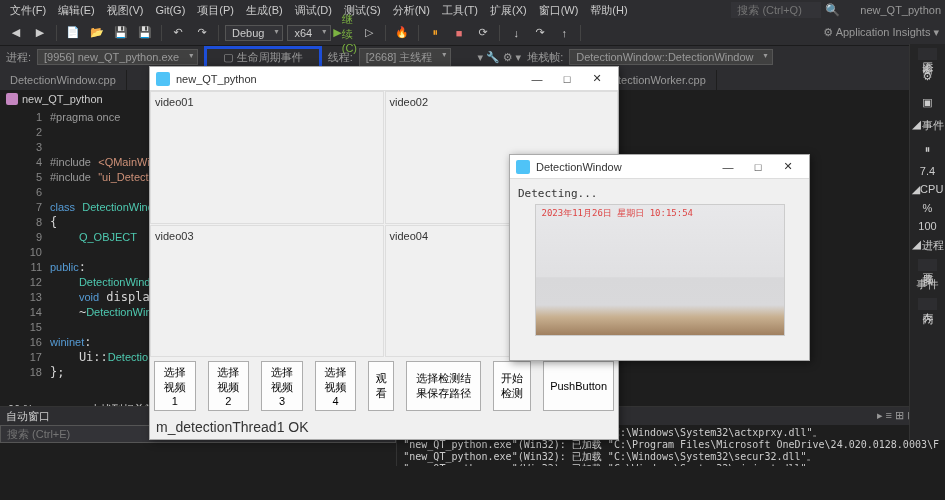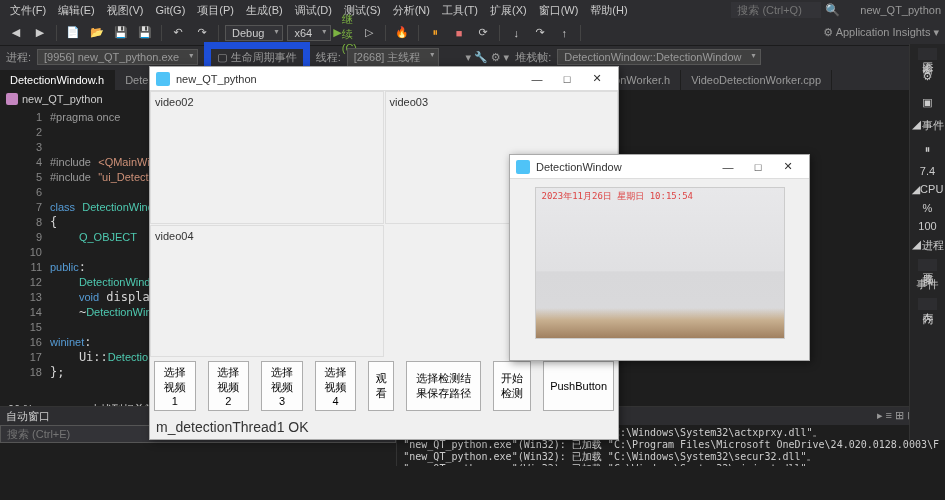--- a/index.html
+++ b/index.html
@@ -53,21 +53,21 @@
 .qtwin1{left:149px;top:66px;width:470px;height:374px}
 .qtwin1 .body{padding:0;background:#f0f0f0;height:calc(100% - 24px);display:flex;flex-direction:column}
 .qtwin1 .grid{flex:1;display:grid;grid-template-columns:1fr 1fr;grid-template-rows:1fr 1fr;gap:1px}
 .qtwin1 .cell{background:#f0f0f0;border:1px solid #ddd;padding:4px;color:#333;font-size:11px}
 .qtwin1 .btns{display:flex;gap:12px;padding:4px;background:#f0f0f0}
 .qtwin1 .btns button{background:#fdfdfd;border:1px solid #adadad;padding:3px 6px;font-size:11px;cursor:pointer}
 .qtwin1 .footer{padding:4px 6px;color:#333;background:#f0f0f0;font-size:14px}
 .qtwin2{left:509px;top:154px;width:301px;height:207px}
 .qtwin2 .body{padding:8px;background:#f0f0f0;height:calc(100% - 24px)}
 .qtwin2 .status{color:#333;font-family:Consolas,monospace;font-size:11px;margin-bottom:4px}
-.qtwin2 .video{width:250px;height:152px;margin:0 auto;background:linear-gradient(180deg,#e8e8ea 0%,#e0e0e2 55%,#d8d8da 56%,#dadadc 100%);border:1px solid #ccc;position:relative;overflow:hidden}
+.qtwin2 .video{width:250px;height:132px;margin:0 auto;background:linear-gradient(180deg,#e8e8ea 0%,#e0e0e2 55%,#d8d8da 56%,#dadadc 100%);border:1px solid #ccc;position:relative;overflow:hidden}
 .qtwin2 .ts{position:absolute;top:2px;left:6px;font-size:9px;color:#d44;font-family:monospace}
 .qtwin2 .video::after{content:"";position:absolute;bottom:0;left:0;right:0;height:30px;background:linear-gradient(180deg,transparent,#c8b090 40%,#a08060 100%)}
 .statusStrip{position:absolute;left:0;right:320px;height:18px;background:#1e1e1e;color:#ccc;display:flex;align-items:center;padding:0 8px;gap:14px;font-size:11px}
 </style>
 </head>
 <body>
 
 <div class="menubar">
   <span class="item">文件(F)</span>
   <span class="item">编辑(E)</span>
@@ -115,30 +115,29 @@
   <span class="tb-btn">↓</span>
   <span class="tb-btn">↷</span>
   <span class="tb-btn">↑</span>
   <span class="tb-sep"></span>
   <span style="color:#999;margin-left:auto">⚙ Application Insights ▾</span>
 </div>
 
 <div class="processbar">
   <span>进程:</span>
   <span class="sel">[9956] new_QT_python.exe</span>
-  <span style="border:7px solid #1d4ed8;padding:1px 6px">▢ <span>生命周期事件</span></span>
+  <span style="border:3px solid #1d4ed8;padding:1px 16px">▢ <span>生命周期事件</span></span>
   <span>线程:</span>
   <span class="sel">[2668] 主线程</span>
   <span style="margin-left:20px">▾ 🔧 ⚙ ▾</span>
   <span>堆栈帧:</span>
   <span class="sel">DetectionWindow::DetectionWindow</span>
 </div>
 
 <div class="tabstrip">
-  <span class="tab active">DetectionWindow.h</span>
   <span class="tab">DetectionWindow.cpp</span>
   <span class="tab" style="margin-left:300px">VideoDetectionWorker.h</span>
   <span class="tab">VideoDetectionWorker.cpp</span>
 </div>
 
 <div class="breadcrumb">
   <span class="ic"></span>
   <span>new_QT_python</span>
 </div>
 
@@ -233,20 +232,21 @@
     <span class="qic"></span>
     <span class="ttl">new_QT_python</span>
     <div class="wbtns">
       <span class="wbtn">—</span>
       <span class="wbtn">□</span>
       <span class="wbtn">✕</span>
     </div>
   </div>
   <div class="body">
     <div class="grid">
+      <div class="cell">video01</div>
       <div class="cell">video02</div>
       <div class="cell">video03</div>
       <div class="cell">video04</div>
     </div>
     <div class="btns">
       <button>选择视频1</button>
       <button>选择视频2</button>
       <button>选择视频3</button>
       <button>选择视频4</button>
       <button>观看</button>
@@ -262,17 +262,18 @@
   <div class="titlebar">
     <span class="qic"></span>
     <span class="ttl">DetectionWindow</span>
     <div class="wbtns">
       <span class="wbtn">—</span>
       <span class="wbtn">□</span>
       <span class="wbtn">✕</span>
     </div>
   </div>
   <div class="body">
+    <div class="status">Detecting...</div>
     <div class="video">
       <span class="ts">2023年11月26日 星期日 10:15:54</span>
     </div>
   </div>
 </div>
 
 </body></html>

